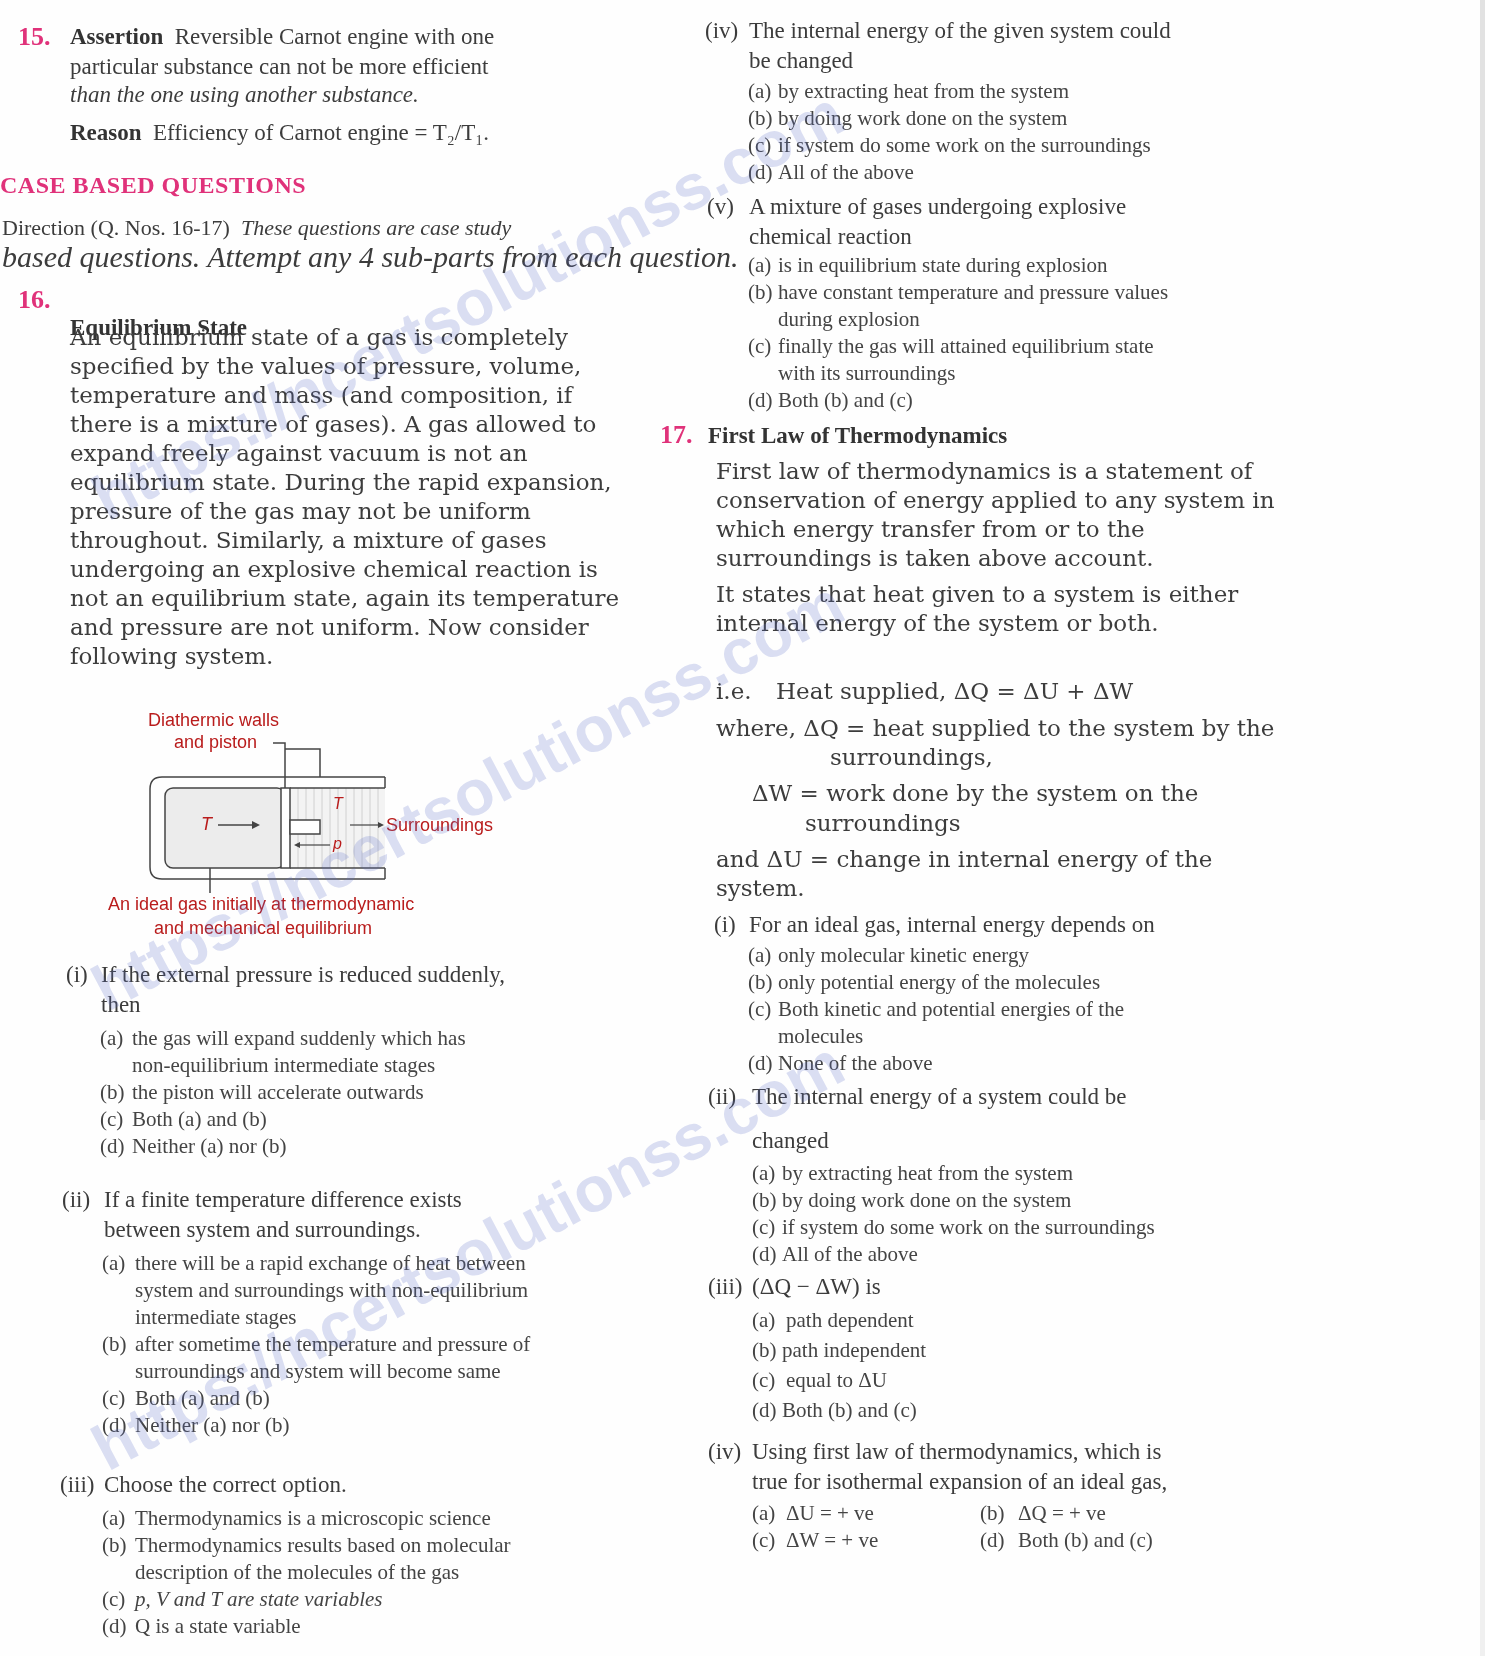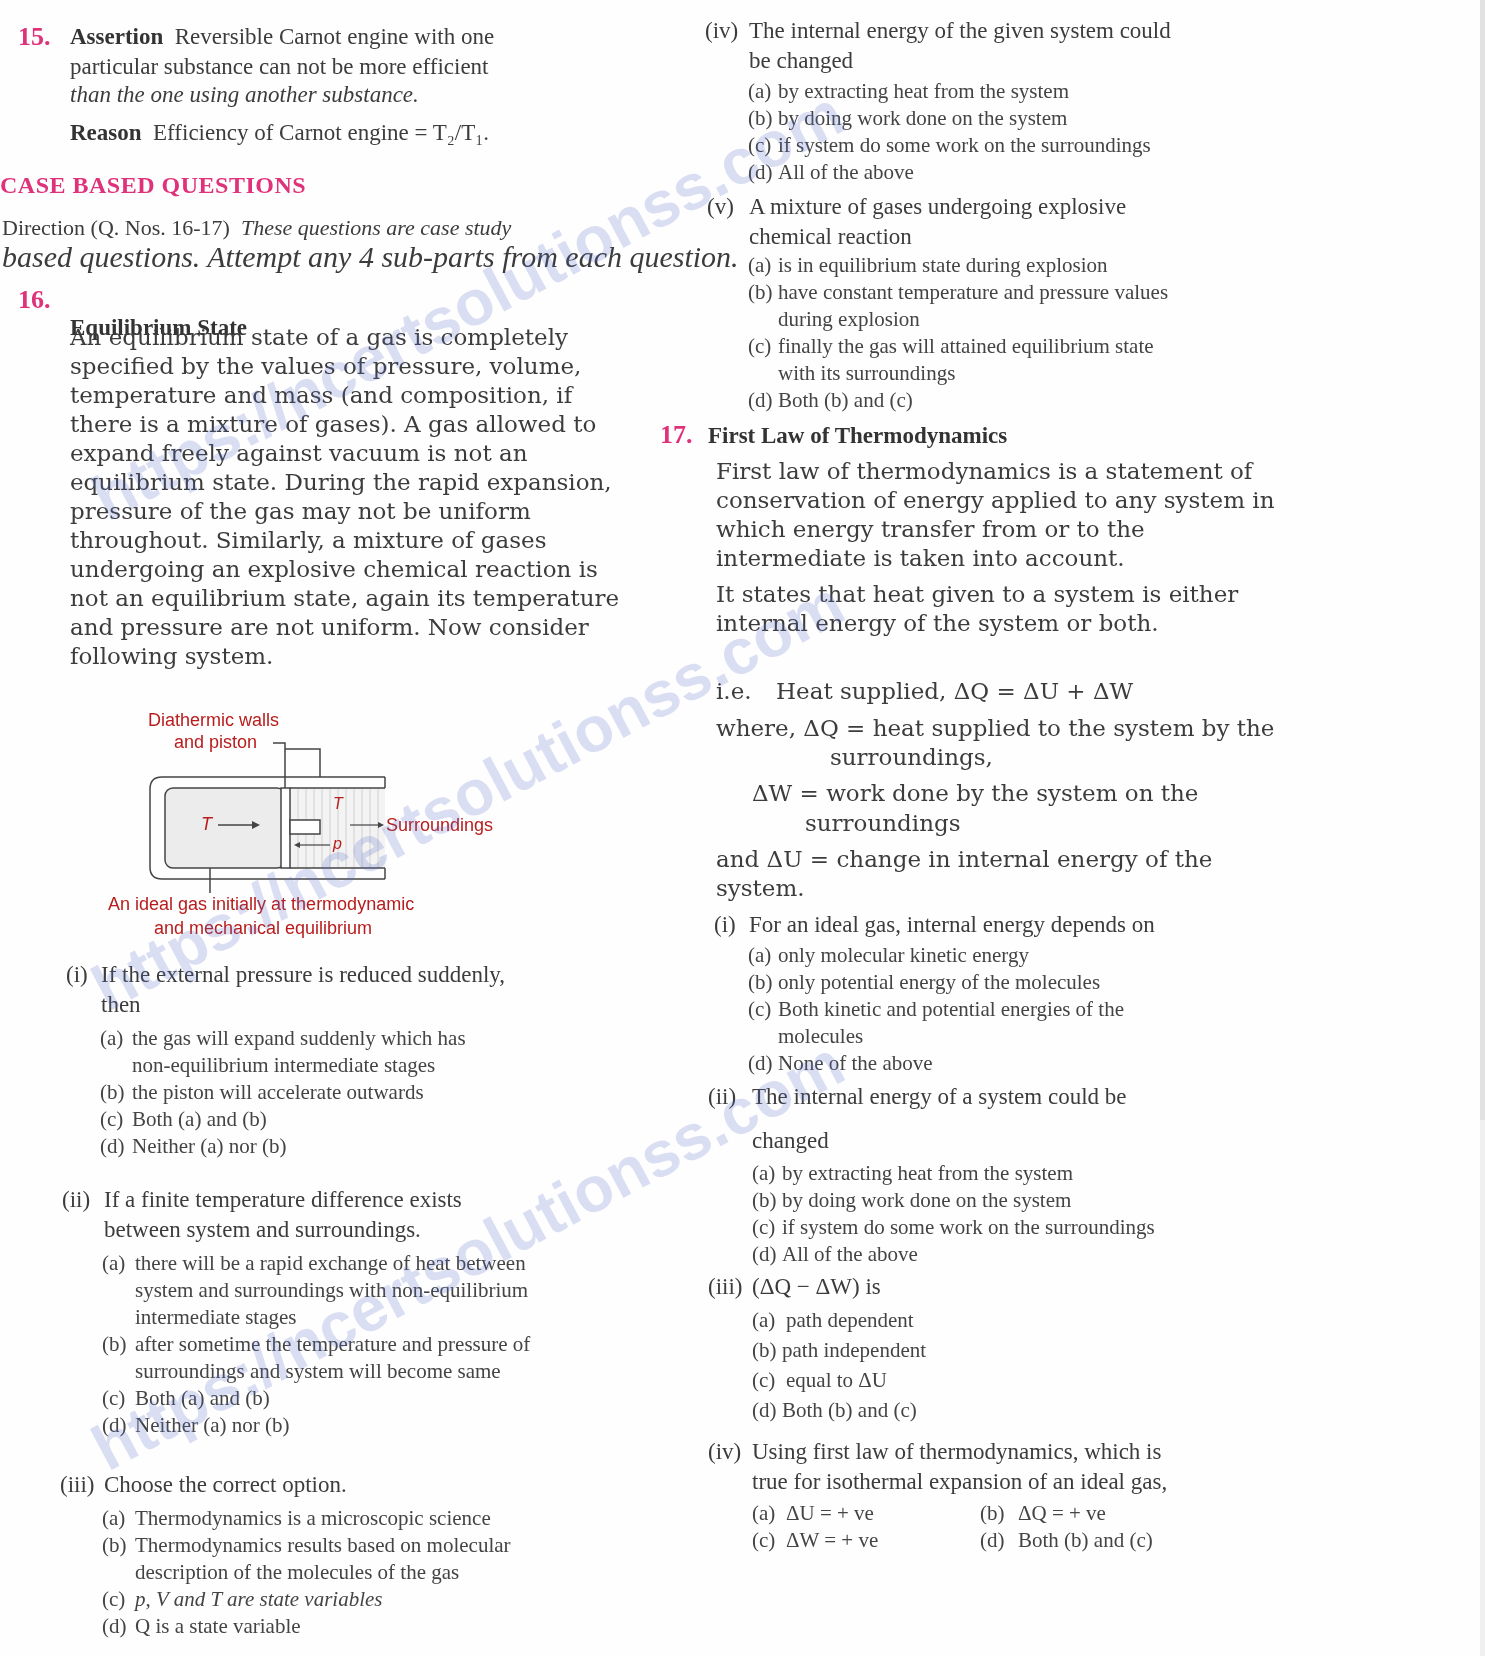--- a/index.html
+++ b/index.html
@@ -169,21 +169,21 @@
   <div><span style="display:inline-block;width:30px;">(d)</span><span>Both (b) and (c)</span></div>
 </div>
 
 <div class="abs num" style="left:660px;top:420px;">17.</div>
 <div class="abs q bold" style="left:708px;top:421px;">First Law of Thermodynamics</div>
 
 <div class="abs t" style="left:716px;top:457px;line-height:29px;">
   <div>First law of thermodynamics is a statement of</div>
   <div>conservation of energy applied to any system in</div>
   <div>which energy transfer from or to the</div>
-  <div>intermediate is taken into account.</div>
+  <div>surroundings is taken above account.</div>
 </div>
 <div class="abs t" style="left:716px;top:580px;line-height:29px;">
   <div>It states that heat given to a system is either</div>
   <div>internal energy of the system or both.</div>
 </div>
 <div class="abs t" style="left:716px;top:676px;">
   <span style="display:inline-block;width:60px;">i.e.</span><span>Heat supplied, ΔQ = ΔU + ΔW</span>
 </div>
 <div class="abs t" style="left:716px;top:713px;">where,  ΔQ = heat supplied to the system by the</div>
 <div class="abs t" style="left:830px;top:742px;">surroundings,</div>

